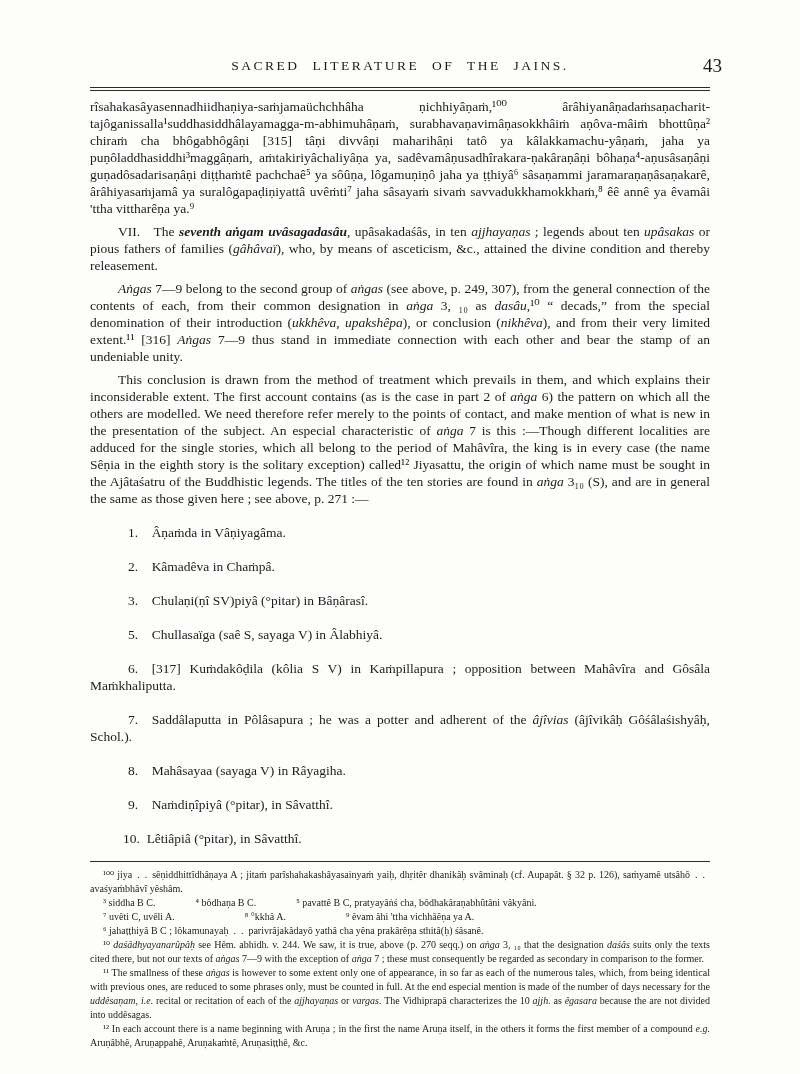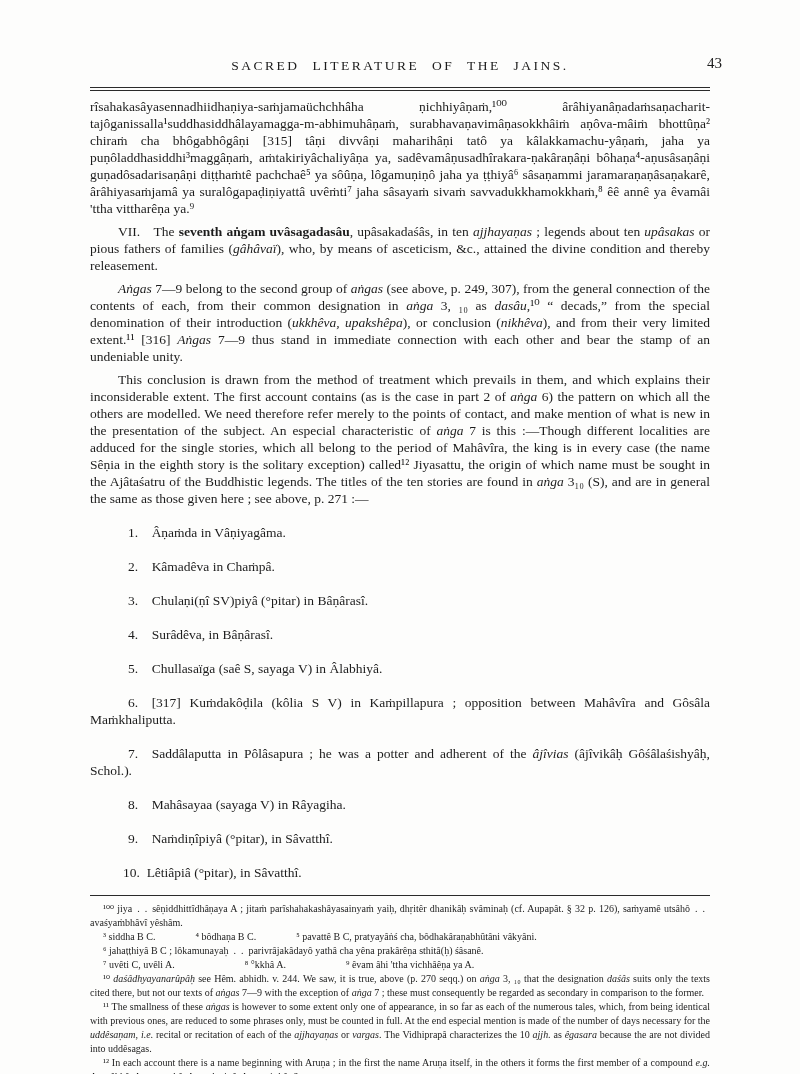--- a/index.html
+++ b/index.html
@@ -8,71 +8,70 @@
     background:#fdfdfc;color:#1c1c1c;overflow:hidden;
     font-family:"Liberation Serif","DejaVu Serif",serif;
   }
   .content{padding:58px 90px 0 90px;}
   .header-row{position:relative;height:20px;}
   .running-title{
     text-align:center;font-size:13.5px;letter-spacing:2.5px;word-spacing:7px;
     color:#1b1b1b;
   }
   .page-number{
-    position:absolute;right:-12px;top:-3px;font-size:15px;color:#1b1b1b;
+    position:absolute;right:-12px;top:-3px;font-size:19px;color:#1b1b1b;
   }
   .rule-double{
     margin-top:9px;height:2px;
     border-top:1.6px solid #2a2a2a;border-bottom:1px solid #2a2a2a;
   }
   .body-text{margin-top:7px;font-size:13.5px;line-height:17px;}
   .body-text p{margin:0;}
   p.para{text-align:justify;text-indent:28px;margin-top:6px;}
   p.flush{text-indent:0;margin-top:0;}
   p.item{text-align:left;text-indent:38px;margin-top:17px;}
   p.item10{text-indent:33px;font-family:Liberation Serif, serif;}
   p.just{text-align:justify;}
   .rule-thin{margin-top:14px;border-top:1px solid #2a2a2a;height:0;}
   .footnotes{margin-top:6px;font-size:10px;line-height:14px;padding-bottom:20px;}
   .footnotes p{margin:0;}
   p.fn{text-align:justify;text-indent:13px;}
   p.fnleft{text-align:left;text-indent:13px;}
   .i{font-style:italic;}
-  .b{font-weight:bold;}
+  .b{font-weight:bold;font-style:italic;}
 </style>
 </head>
 <body>
 
 <div class="page">
   <div class="content">
     <div class="header-row">
       <div class="running-title">SACRED LITERATURE OF THE JAINS.</div>
       <div class="page-number">43</div>
     </div>
     <div class="rule-double"></div>
     <div class="body-text">
         <p class="para flush"><span>rîsahakasâyasennadhiidhaṇiya-saṁjamaüchchhâha ṇichhiyâṇaṁ,¹⁰⁰ ârâhiyanâṇadaṁsaṇacharit-tajôganissalla¹suddhasiddhâlayamagga-m-abhimuhâṇaṁ, surabhavaṇavimâṇasokkhâiṁ aṇôva-mâiṁ bhottûṇa² chiraṁ cha bhôgabhôgâṇi [315] tâṇi divvâṇi maharihâṇi tatô ya kâlakkamachu-yâṇaṁ, jaha ya puṇôladdhasiddhi³maggâṇaṁ, aṁtakiriyâchaliyâṇa ya, sadêvamâṇusadhîrakara-ṇakâraṇâṇi bôhaṇa⁴-aṇusâsaṇâṇi guṇadôsadarisaṇâṇi diṭṭhaṁtê pachchaê⁵ ya sôûṇa, lôgamuṇiṇô jaha ya ṭṭhiyâ⁶ sâsaṇammi jaramaraṇaṇâsaṇakarê, ârâhiyasaṁjamâ ya suralôgapaḍiṇiyattâ uvêṁti⁷ jaha sâsayaṁ sivaṁ savvadukkhamokkhaṁ,⁸ êê annê ya êvamâi 'ttha vittharêṇa ya.⁹</span></p>
         <p class="para"><span>VII. The </span><span class="b">seventh aṅgam uvâsagadasâu</span><span>, upâsakadaśâs, in ten </span><span class="i">ajjhayaṇas</span><span> ; legends about ten </span><span class="i">upâsakas</span><span> or pious fathers of families (</span><span class="i">gâhâvaï</span><span>), who, by means of asceticism, &amp;c., attained the divine condition and thereby releasement.</span></p>
         <p class="para"><span class="i">Aṅgas</span><span> 7—9 belong to the second group of </span><span class="i">aṅgas</span><span> (see above, p. 249, 307), from the general connection of the contents of each, from their common designation in </span><span class="i">aṅga</span><span> 3, ₁₀ as </span><span class="i">dasâu</span><span>,¹⁰ “ decads,” from the special denomination of their introduction (</span><span class="i">ukkhêva, upakshêpa</span><span>), or conclusion (</span><span class="i">nikhêva</span><span>), and from their very limited extent.¹¹ [316] </span><span class="i">Aṅgas</span><span> 7—9 thus stand in immediate connection with each other and bear the stamp of an undeniable unity.</span></p>
         <p class="para"><span>This conclusion is drawn from the method of treatment which prevails in them, and which explains their inconsiderable extent.  The first account contains (as is the case in part 2 of </span><span class="i">aṅga</span><span> 6) the pattern on which all the others are modelled.  We need therefore refer merely to the points of contact, and make mention of what is new in the presentation of the subject.  An especial characteristic of </span><span class="i">aṅga</span><span> 7 is this :—Though different localities are adduced for the single stories, which all belong to the period of Mahâvîra, the king is in every case (the name Sêṇia in the eighth story is the solitary exception) called¹² Jiyasattu, the origin of which name must be sought in the Ajâtaśatru of the Buddhistic legends.  The titles of the ten stories are found in </span><span class="i">aṅga</span><span> 3₁₀ (S), and are in general the same as those given here ; see above, p. 271 :—</span></p>
         <p class="item"><span>1.  Âṇaṁda in Vâṇiyagâma.</span></p>
         <p class="item"><span>2.  Kâmadêva in Chaṁpâ.</span></p>
         <p class="item"><span>3.  Chulaṇi(ṇî SV)piyâ (°pitar) in Bâṇârasî.</span></p>
-        <p class="item"><span>4.  Surâdêva, in Bâṇârasî.</span></p>
         <p class="item"><span>5.  Chullasaïga (saê S, sayaga V) in Âlabhiyâ.</span></p>
         <p class="item just"><span>6.  [317] Kuṁdakôḍila (kôlia S V) in Kaṁpillapura ;  opposition  between  Mahâvîra  and Gôsâla Maṁkhaliputta.</span></p>
         <p class="item just"><span>7.  Saddâlaputta in Pôlâsapura ;  he was a potter and adherent of the </span><span class="i">âjîvias</span><span> (âjîvikâḥ Gôśâlaśishyâḥ, Schol.).</span></p>
         <p class="item"><span>8.  Mahâsayaa (sayaga V) in Râyagiha.</span></p>
         <p class="item"><span>9.  Naṁdiṇîpiyâ (°pitar), in Sâvatthî.</span></p>
         <p class="item item10"><span>10. Lêtiâpiâ (°pitar), in Sâvatthî.</span></p>
       </div>
     <div class="rule-thin"></div>
     <div class="footnotes">
         <p class="fn"><span>¹⁰⁰ jiya . . sêṇiddhittîdhâṇaya A ; jitaṁ parîshahakashâyasainyaṁ yaiḥ, dhṛitêr dhanikâḥ svâminaḥ (cf. Aupapât. § 32 p. 126), saṁyamê utsâhô . . avaśyaṁbhâvî yêshâm.</span></p>
         <p class="fnleft"><span>³ siddha B C.</span><span>    ⁴ bôdhaṇa B C.</span><span>    ⁵ pavattê B C, pratyayâṅś cha, bôdhakâraṇabhûtâni vâkyâni.</span></p>
+        <p class="fnleft"><span>⁷ uvêti C, uvêli A.</span><span>       ⁸ °kkhâ A.</span><span>      ⁹ êvam âhi 'ttha vichhâêṇa ya A.</span></p>
         <p class="fnleft"><span>⁶ jahaṭṭhiyâ B C ; lôkamunayaḥ . . parivrâjakâdayô yathâ cha yêna prakârêṇa sthitâ(ḥ) śâsanê.</span></p>
-        <p class="fnleft"><span>⁷ uvêti C, uvêli A.</span><span>       ⁸ °kkhâ A.</span><span>      ⁹ êvam âhi 'ttha vichhâêṇa ya A.</span></p>
         <p class="fn"><span>¹⁰ </span><span class="i">daśâdhyayanarûpâḥ</span><span> see Hêm. abhidh. v. 244.  We saw, it is true, above (p. 270 seqq.) on </span><span class="i">aṅga</span><span> 3, ₁₀ that the designation </span><span class="i">daśâs</span><span> suits only the texts cited there, but not our texts of </span><span class="i">aṅgas</span><span> 7—9 with the exception of </span><span class="i">aṅga</span><span> 7 ; these must consequently be regarded as secondary in comparison to the former.</span></p>
         <p class="fn"><span>¹¹ The smallness of these </span><span class="i">aṅgas</span><span> is however to some extent only one of appearance, in so far as each of the numerous tales, which, from being identical with previous ones, are reduced to some phrases only, must be counted in full.  At the end especial mention is made of the number of days necessary for the </span><span class="i">uddêsaṇam</span><span>, </span><span class="i">i.e.</span><span> recital or recitation of each of the </span><span class="i">ajjhayaṇas</span><span> or </span><span class="i">vargas</span><span>.  The Vidhiprapâ characterizes the 10 </span><span class="i">ajjh.</span><span> as </span><span class="i">êgasara</span><span> because the are not divided into uddêsagas.</span></p>
         <p class="fn"><span>¹² In each account there is a name beginning with Aruṇa ;  in the first the name Aruṇa itself, in the others it forms the first member of a compound </span><span class="i">e.g.</span><span> Aruṇâbhê, Aruṇappahê, Aruṇakaṁtê, Aruṇasiṭṭhê, &amp;c.</span></p>
       </div>
   </div>
 </div>
 
 </body></html>

